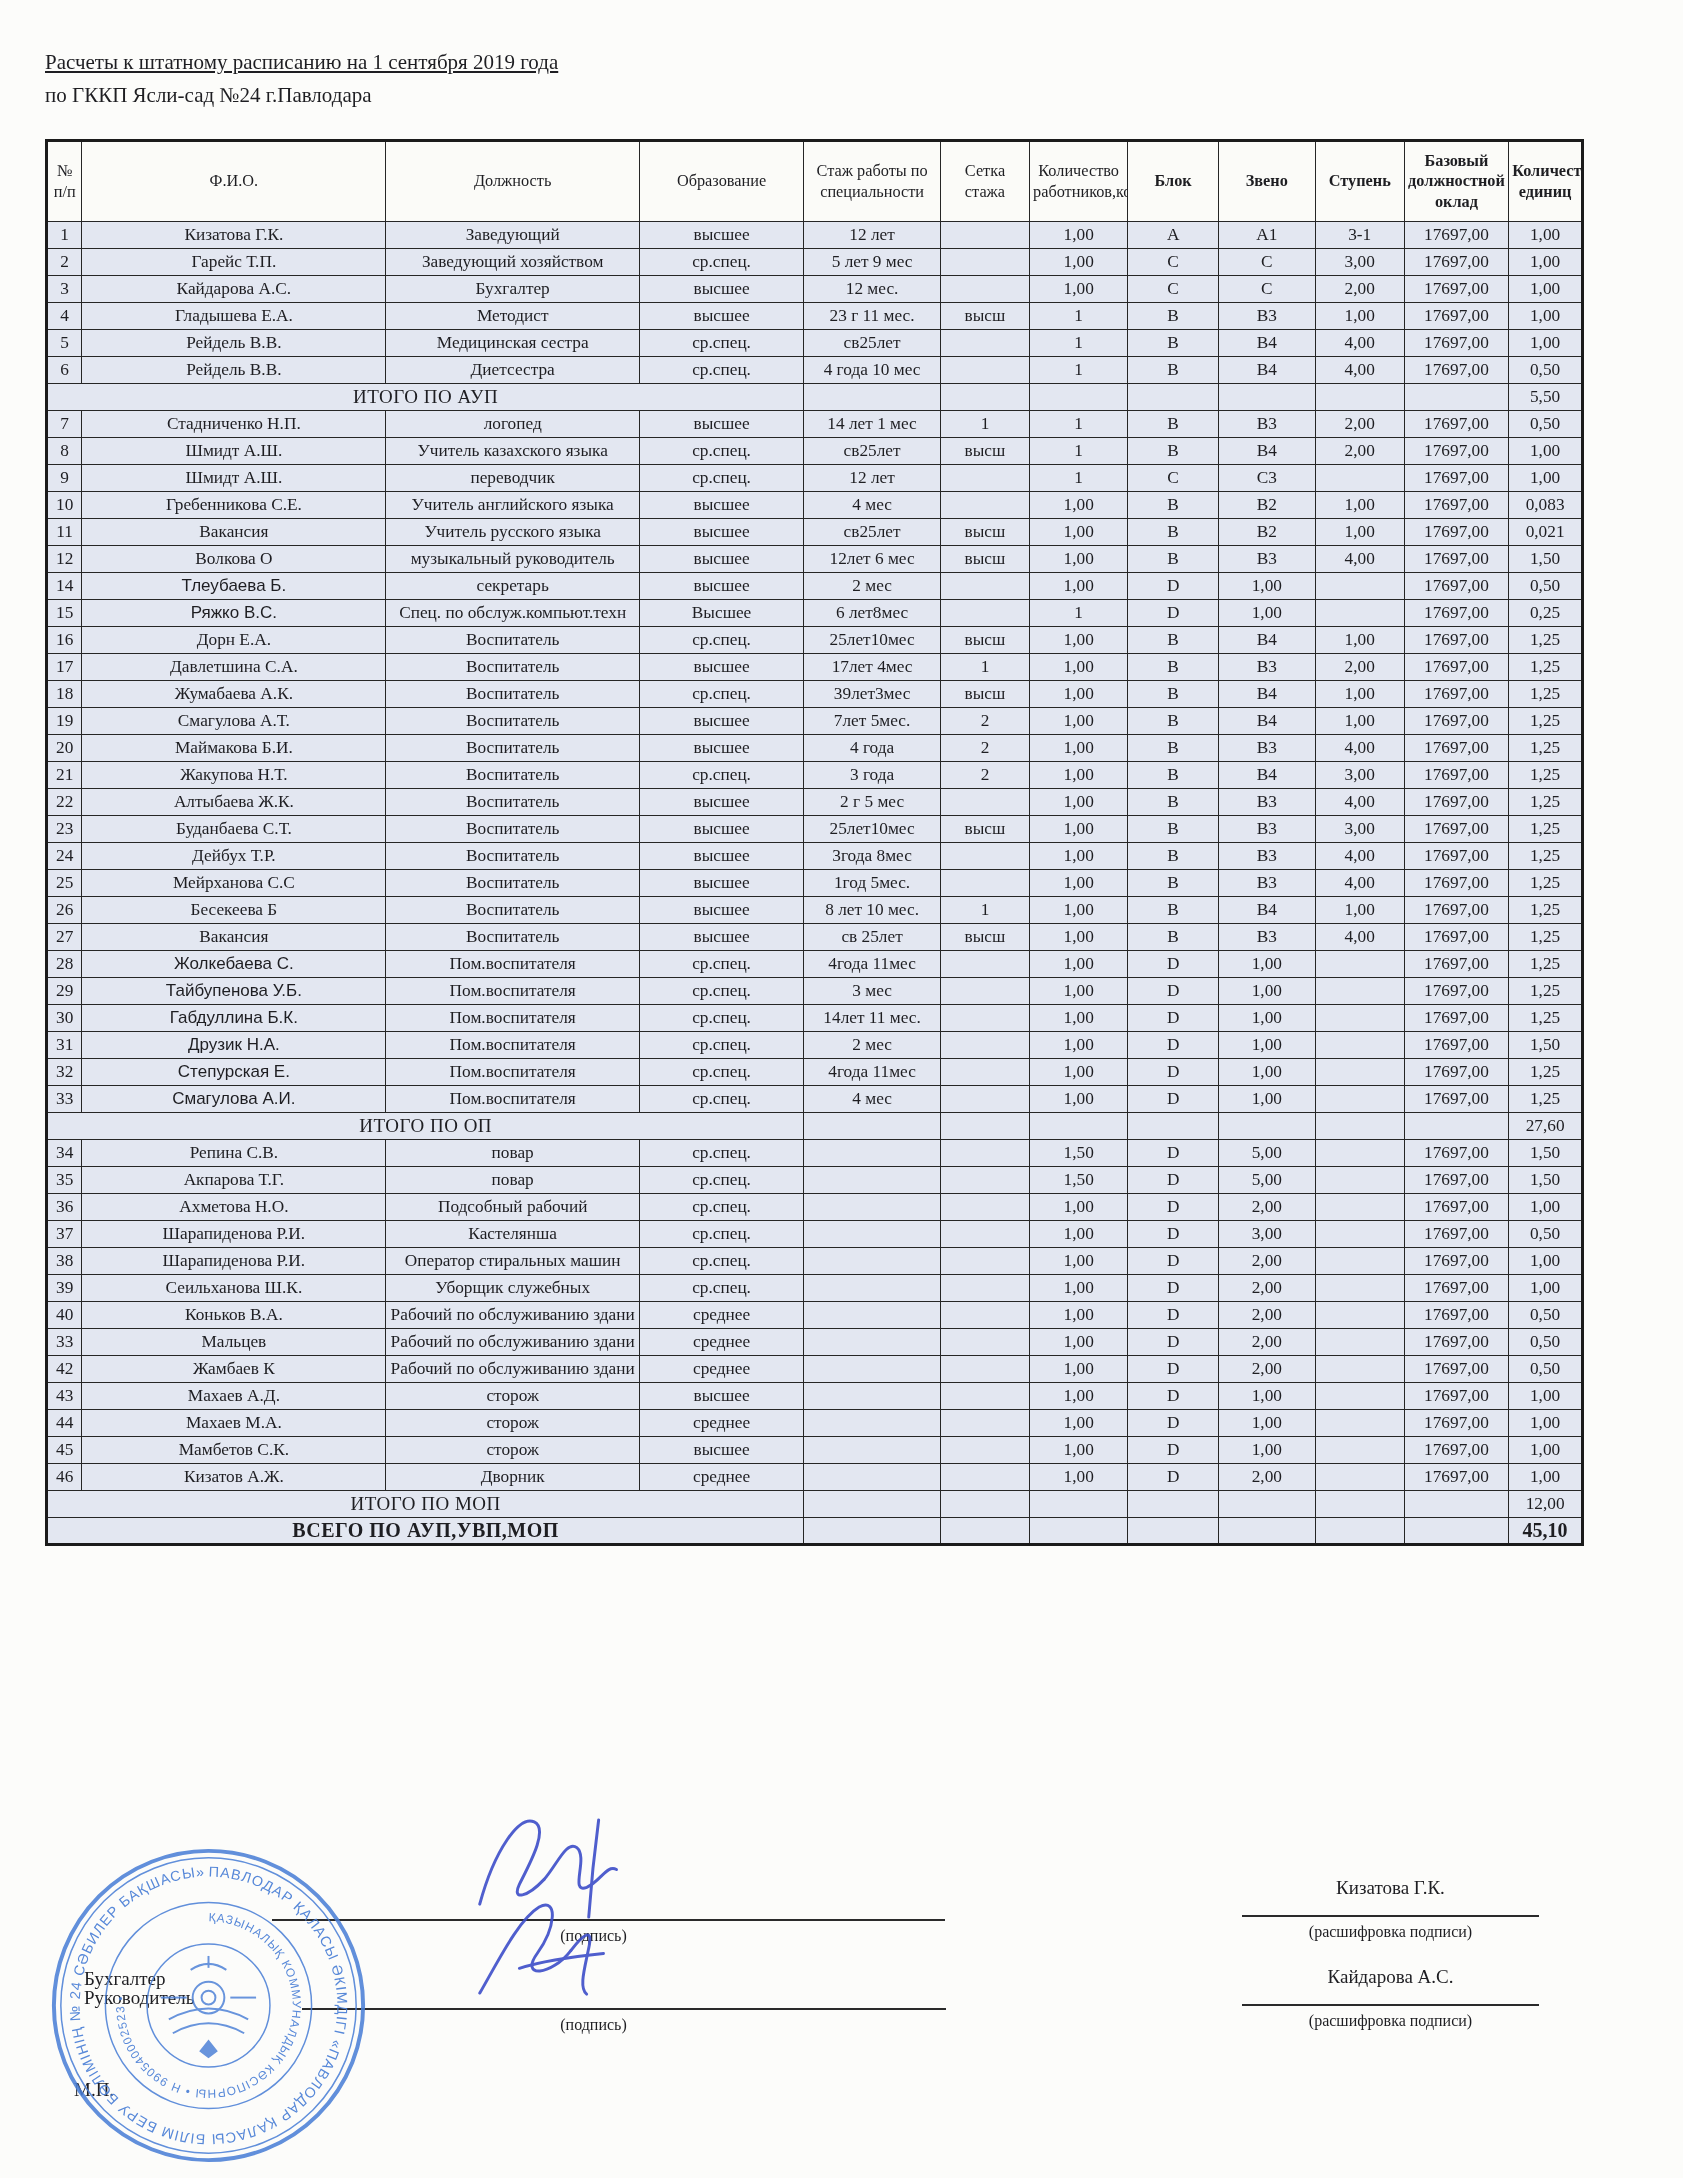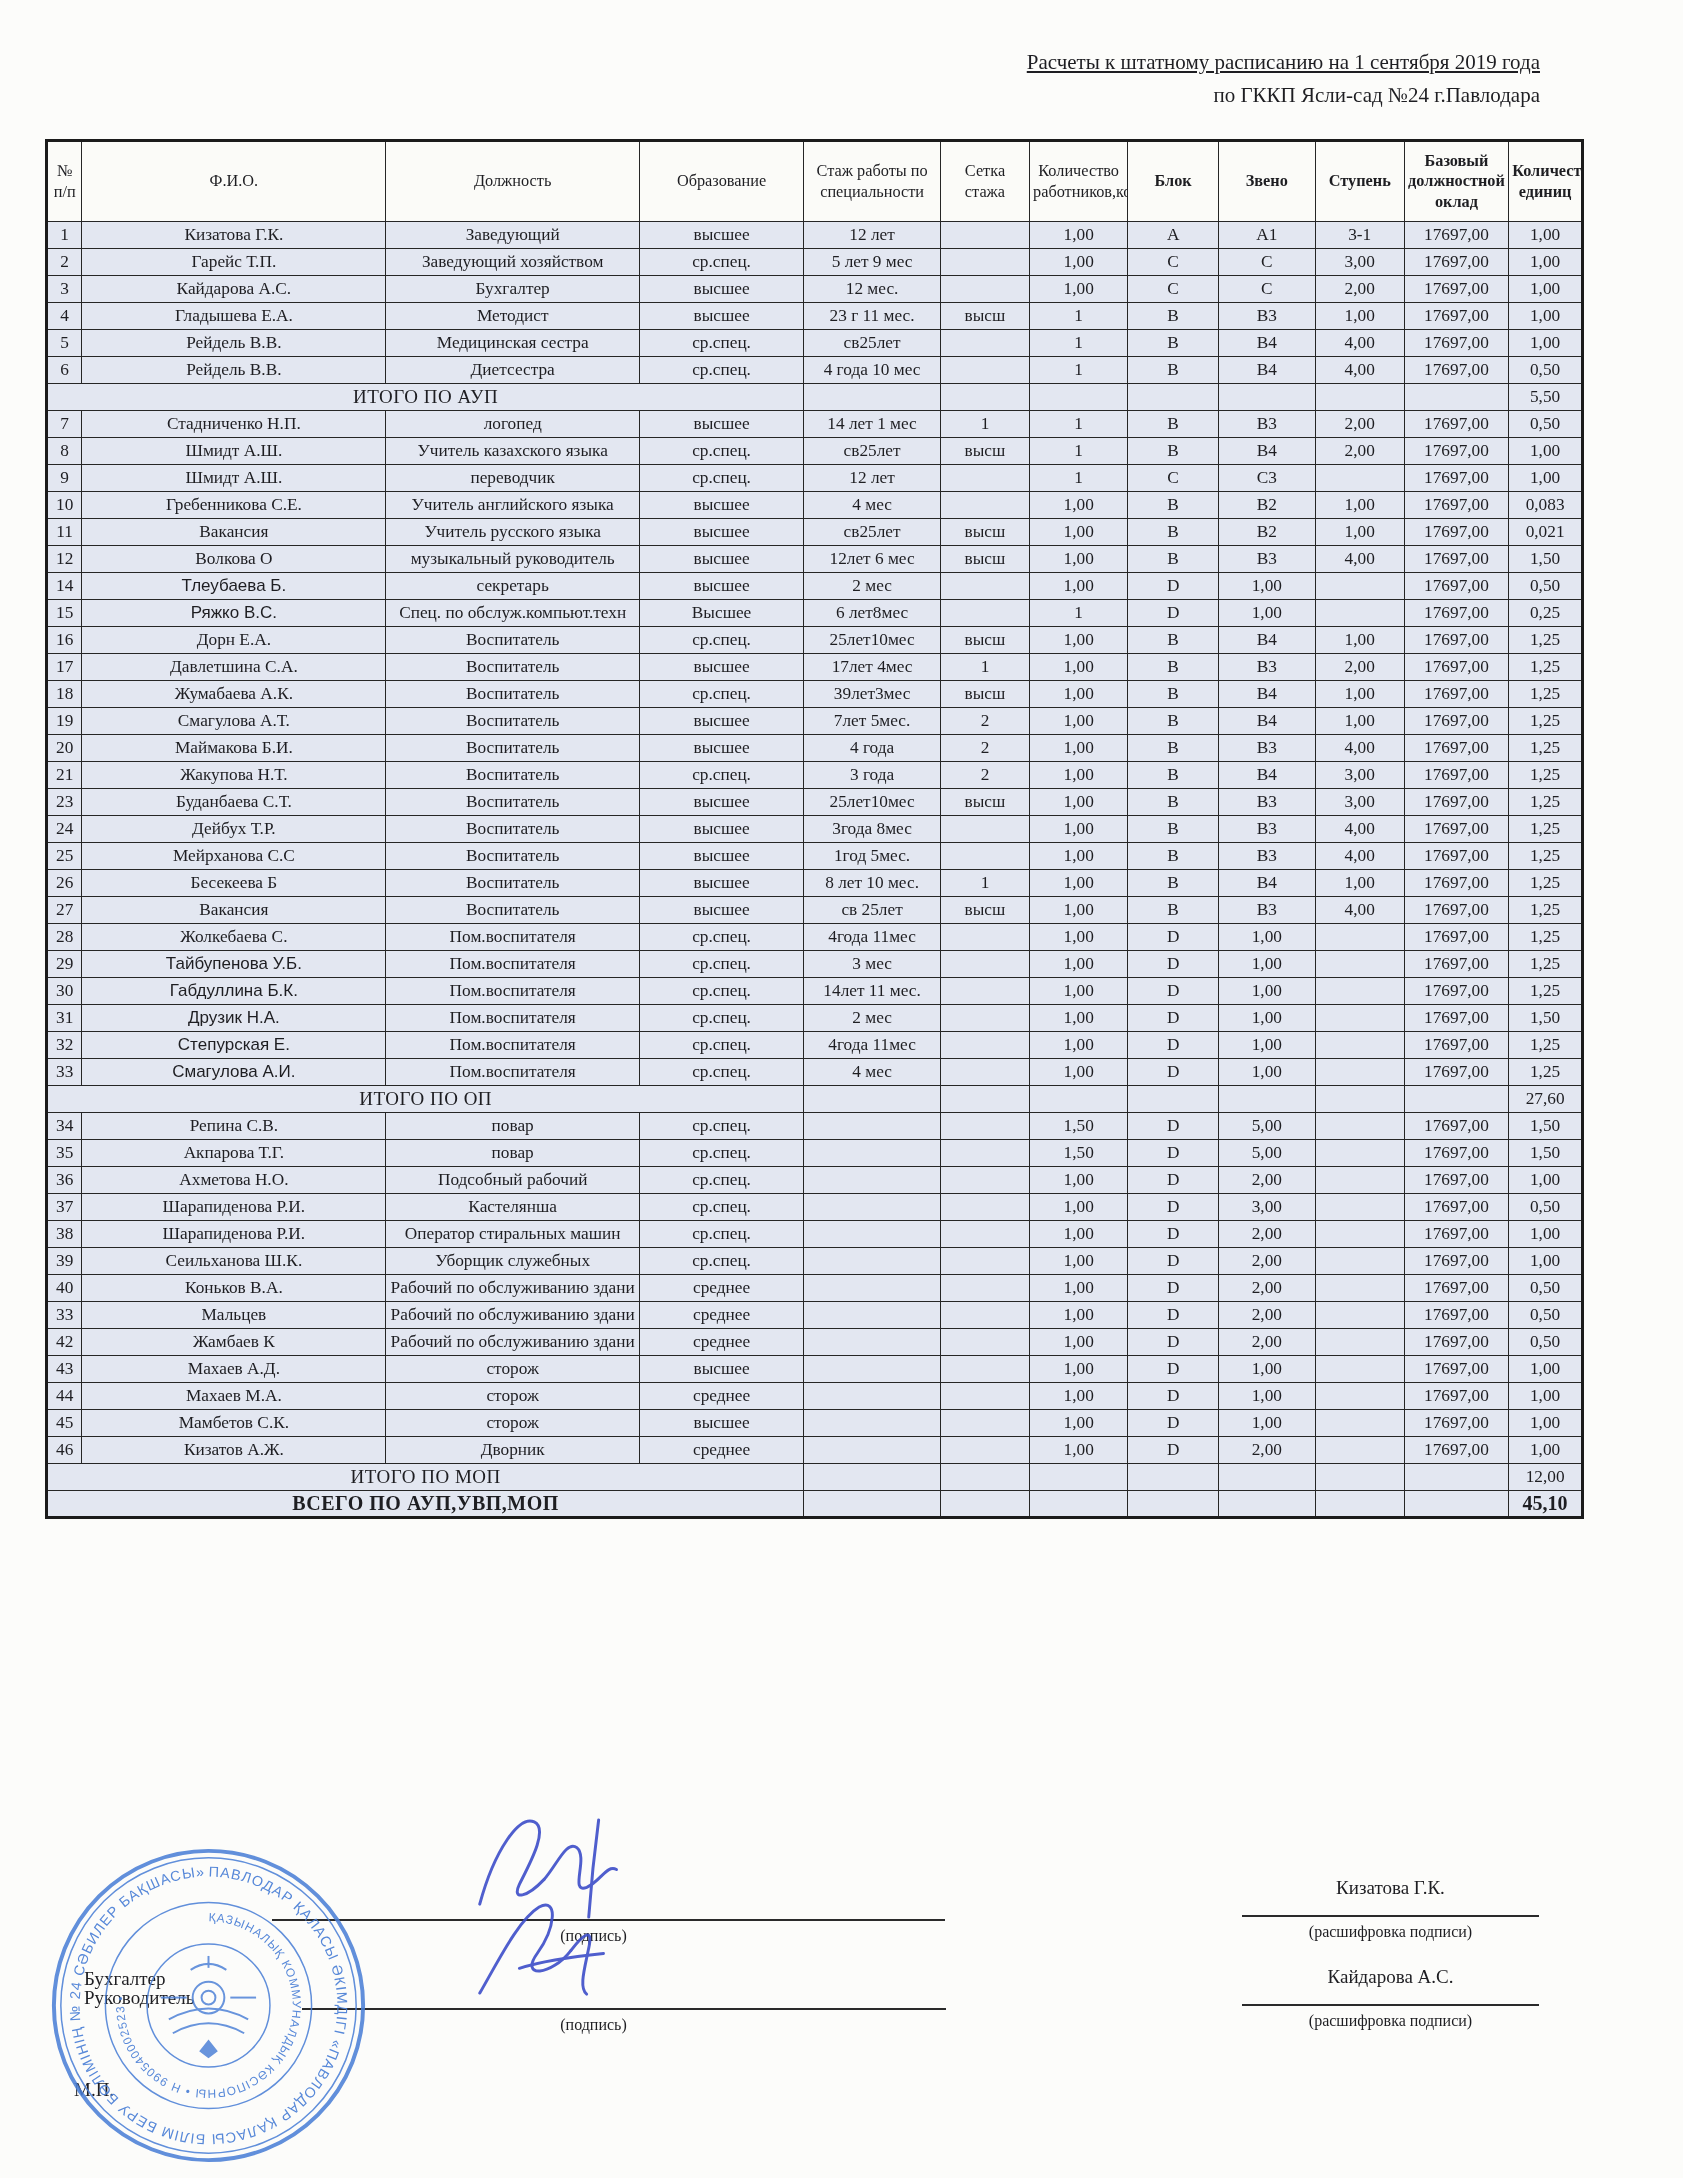--- a/index.html
+++ b/index.html
@@ -6,21 +6,21 @@
   body{
     width:1683px;height:2178px;position:relative;
     background:#fcfcfa;
     font-family:"Liberation Serif", serif;
     color:#1e1e22;
     overflow:hidden;
   }
   
   .doc-title{
     position:absolute;left:45px;top:46px;width:1495px;
-    text-align:right;font-size:21px;line-height:1.55;
+    text-align:left;font-size:21px;line-height:1.55;
   }
   .doc-title .t1{text-decoration:underline;}
   
   table.staff{
     position:absolute;left:45px;top:139px;width:1539px;
     border-collapse:collapse;table-layout:fixed;
     border:3px solid #1b1b1b;
     font-size:17.3px;
   }
   table.staff th,table.staff td{
@@ -402,20 +402,34 @@
         <td>3 года</td>
         <td>2</td>
         <td>1,00</td>
         <td>В</td>
         <td>В4</td>
         <td>3,00</td>
         <td>17697,00</td>
         <td>1,25</td>
       </tr>
       <tr class="data-row">
+        <td>22</td>
+        <td class="left">Алтыбаева Ж.К.</td>
+        <td class="left">Воспитатель</td>
+        <td>высшее</td>
+        <td>2 г 5 мес</td>
+        <td></td>
+        <td>1,00</td>
+        <td>В</td>
+        <td>В3</td>
+        <td>4,00</td>
+        <td>17697,00</td>
+        <td>1,25</td>
+      </tr>
+      <tr class="data-row">
         <td>23</td>
         <td class="left">Буданбаева С.Т.</td>
         <td class="left">Воспитатель</td>
         <td>высшее</td>
         <td>25лет10мес</td>
         <td>высш</td>
         <td>1,00</td>
         <td>В</td>
         <td>В3</td>
         <td>3,00</td>

